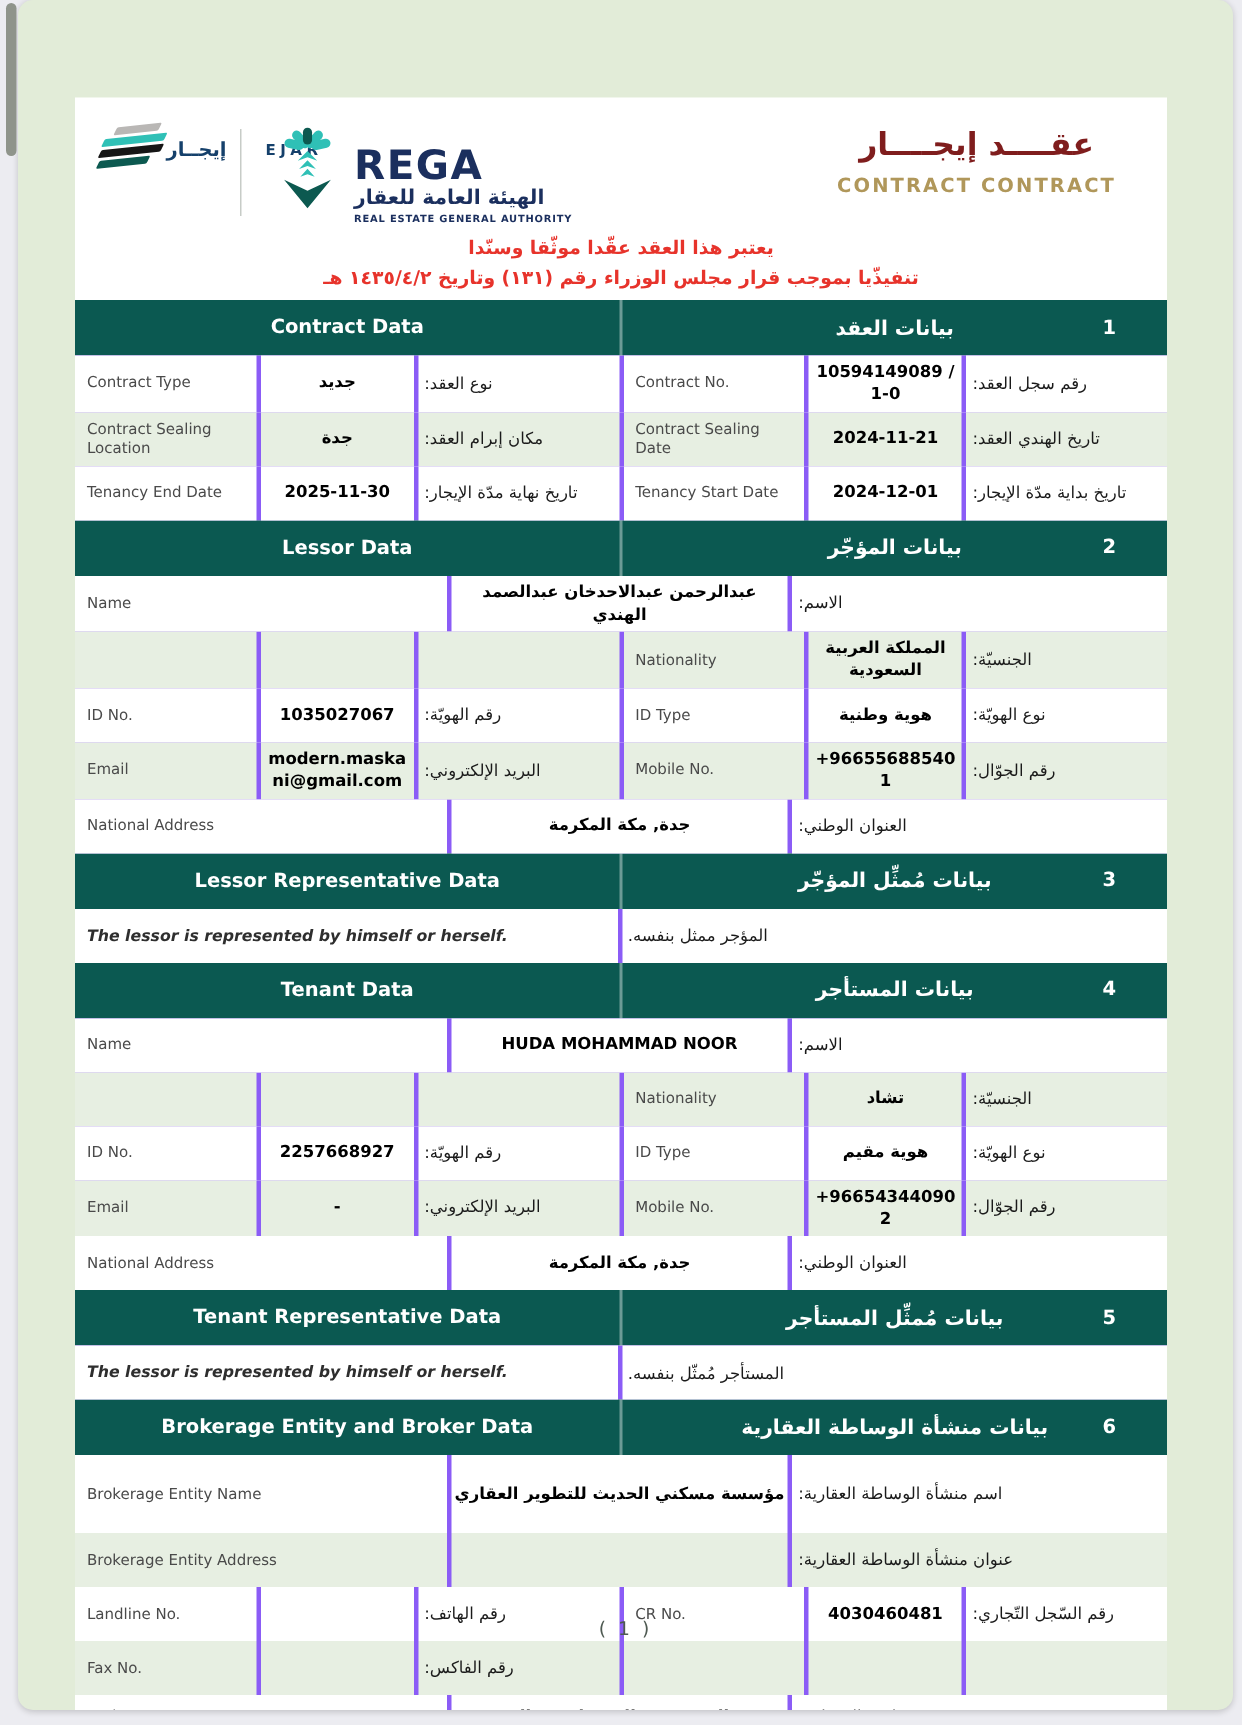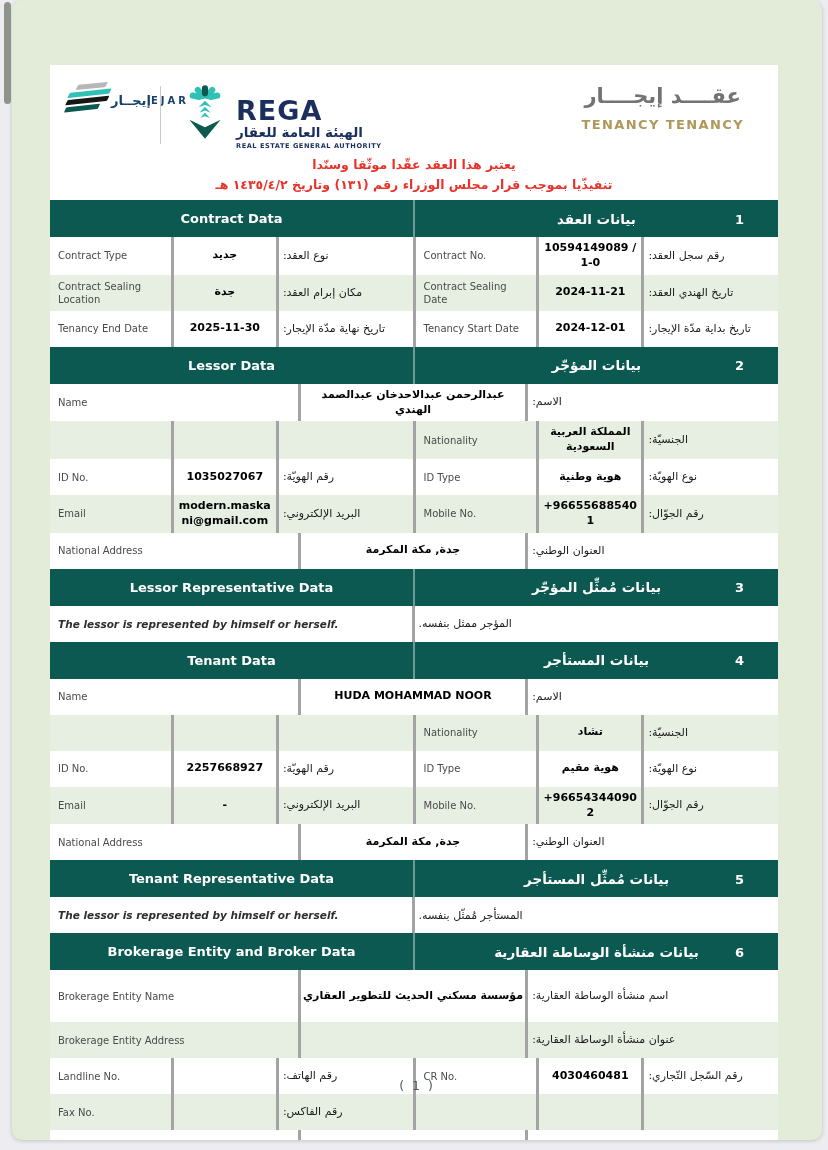--- a/index.html
+++ b/index.html
@@ -19,42 +19,42 @@
   
   .hdr{display:flex;align-items:flex-start;padding:15px 14px 0 14px;}
   .ejar{display:flex;flex-direction:row;align-items:center;width:84px;padding-top:4px;}
   .ejar-stripes{transform:rotate(-6deg);margin-bottom:5px;}
   .stripe{height:5px;border-radius:1px;transform:skewX(-32deg);margin-bottom:2px;}
   .st1{width:30px;margin-left:14px;background:#b9b7b5;}
   .st2{width:42px;margin-left:5px;background:#2fc0b6;}
   .st3{width:42px;margin-left:2px;background:#161616;}
   .st4{width:34px;margin-left:0;background:#0c5950;}
   .ejar-ar{font-size:13px;font-weight:bold;color:#15406b;line-height:14px;}
-  .ejar-en{font-size:10px;font-weight:bold;color:#15406b;letter-spacing:3px;line-height:12px;}
+  .ejar-en{font-size:10px;font-weight:bold;color:#15406b;letter-spacing:3px;line-height:12px;padding-left:26px;}
   .logo-divider{width:1px;height:58px;background:#c7ccc7;margin:6px 18px 0 12px;}
   .rega{display:flex;align-items:flex-start;gap:5px;padding-top:2px;}
   .rega-text{display:flex;flex-direction:column;align-items:flex-start;margin-top:16px;}
   .rega-name{font-size:27px;font-weight:bold;color:#1b2f5e;letter-spacing:1px;line-height:25px;}
   .rega-ar{font-size:13.5px;font-weight:bold;color:#1b2f5e;margin-top:1px;}
   .rega-en{font-size:6.6px;font-weight:600;color:#1b2f5e;letter-spacing:.55px;margin-top:2px;}
   .title-block{margin-left:auto;text-align:center;padding:4px 20px 0 0;}
-  .title-ar{font-size:21px;font-weight:bold;color:#737373;}
+  .title-ar{font-size:21px;font-weight:bold;color:#7f1d1d;}
   .title-en{font-size:13px;font-weight:bold;color:#b0975a;letter-spacing:1.4px;margin-top:9px;}
   
   .disclaimer{margin-top:5px;margin-bottom:5px;text-align:center;color:#e7332b;
     font-weight:bold;font-size:12.5px;line-height:20px;}
   
   .sec-bar{display:flex;min-height:37px;background:#0b5951;color:#fff;}
   .bar-half{flex:1 1 0;display:flex;align-items:center;justify-content:center;position:relative;}
   .bar-half.rt{border-left:2px solid rgba(255,255,255,.4);}
   .bar-en{font-size:13px;font-weight:bold;}
   .bar-ar{font-size:13.5px;font-weight:bold;}
   .bar-num{position:absolute;right:34px;top:50%;transform:translateY(-50%);
     font-size:13px;font-weight:bold;}
-  .t-row{display:flex;column-gap:3px;background:#a3a3a3;}
+  .t-row{display:flex;column-gap:3px;background:#8b5cf6;}
   .t-row .cell{background:#fff;}
   .t-row.green .cell{background:#e7efe2;}
   .t-row.tall .cell{min-height:44px;}
   .t-row.tall-top .cell{min-height:52px;align-items:flex-start !important;padding-top:8px !important;}
   .half{flex:1 1 0;display:flex;column-gap:3px;min-width:0;}
   .cell{display:flex;align-items:center;min-height:28px;min-width:0;}
   .c-en{flex:0 0 30%;padding:4px 4px 4px 8px;font-size:10px;color:#4a4a4a;line-height:1.3;}
   .c-val{flex:1 1 0;padding:4px 2px;justify-content:center;text-align:center;
     font-weight:bold;font-size:11px;color:#000;line-height:1.35;word-break:break-word;}
   .c-ar{flex:0 0 33%;padding:4px 10px 4px 4px;justify-content:flex-end;text-align:right;
@@ -106,21 +106,21 @@
           </svg>
         </span>
         <div class="rega-text">
           <div class="rega-name">REGA</div>
           <div class="rega-ar" dir="rtl">الهيئة العامة للعقار</div>
           <div class="rega-en">REAL ESTATE GENERAL AUTHORITY</div>
         </div>
       </div>
       <div class="title-block">
         <div class="title-ar" dir="rtl">عقــــد إيجــــار</div>
-        <div class="title-en">TENANCY TENANCY</div>
+        <div class="title-en">CONTRACT CONTRACT</div>
       </div>
     </div>
 
     <div class="disclaimer" dir="rtl">
       <div>يعتبر هذا العقد عقّدا موثّقا وسنّدا</div>
       <div>تنفيذّيا بموجب قرار مجلس الوزراء رقم (١٣١) وتاريخ ١٤٣٥/٤/٢ هـ</div>
     </div>
 
     <div id="sections">
         <div class="sec-bar">

